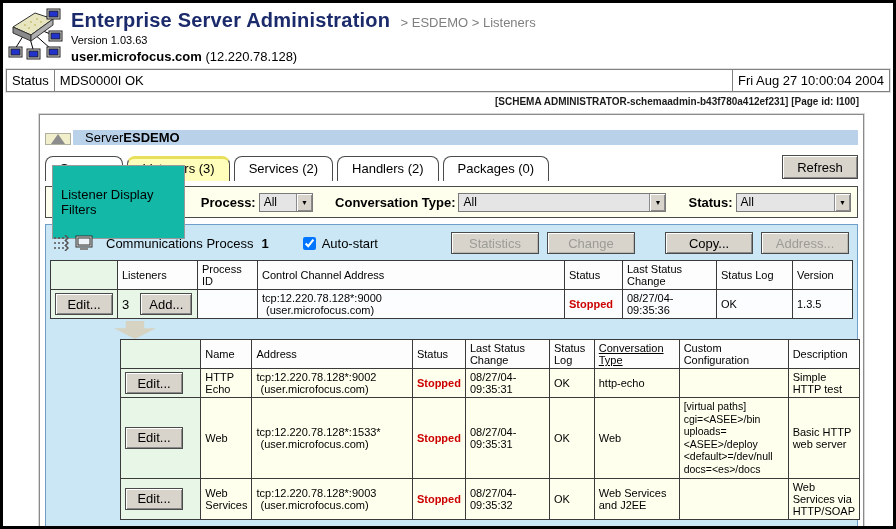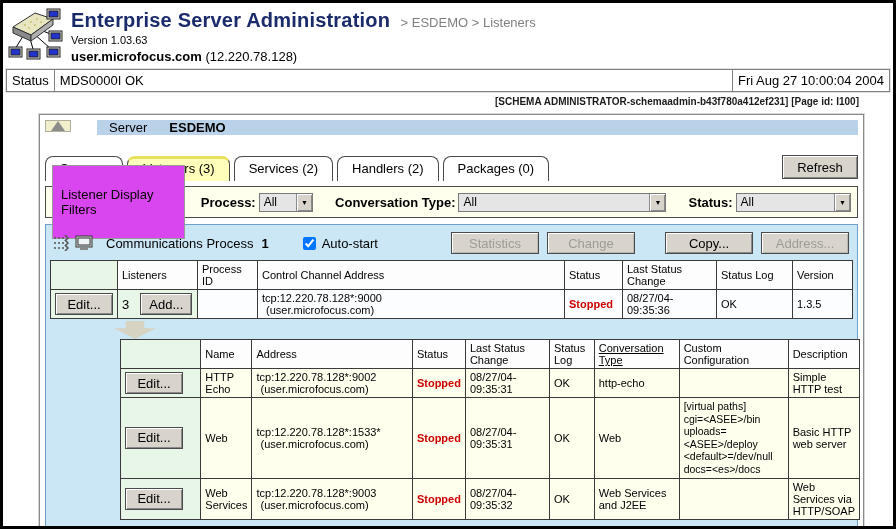--- a/index.html
+++ b/index.html
@@ -23,37 +23,37 @@
   .status-bar > div { display:flex; align-items:center; padding:0 5px; }
   .st-label { border-right:1px solid #808080; flex:0 0 auto; }
   .st-msg { flex:1 1 auto; }
   .st-time { border-left:1px solid #808080; flex:0 0 auto; }
 
   .session-line { text-align:right; font-size:10px; font-weight:bold; color:#1a1a1a; padding:4px 34px 0 0; height:18px; }
 
   
   .panel { margin:4px 0 0 36px; width:825px; border:1px solid #8a8a8a; outline:1px solid #d8d8d8; background:#fff; padding:5px; }
 
-  .server-bar { display:flex; align-items:flex-start; height:25px;gap:24px; }
+  .server-bar { display:flex; align-items:flex-end; height:25px; }
   .collapse-btn { width:26px; background:#f0eecb; border:1px solid #b0b0a0; display:flex; align-items:center; justify-content:center; cursor:pointer; }
   .tri-up { width:0; height:0; border-left:7px solid transparent; border-right:7px solid transparent; border-bottom:10px solid #8c8c8c; }
   .server-title { flex:1; background:#b9d1e9; display:flex; align-items:center; padding-left:12px; font-size:13px; margin-left:2px; }
-  .server-title b { margin-left:22px; }
+  .server-title b { margin-left:0; }
 
   
   .tabs-row { display:flex; align-items:flex-end; margin-top:6px; height:30px; }
   .tab { border:1px solid #4a4a4a; border-bottom:none; border-radius:8px 8px 0 0; background:#fff; font-size:13px; padding:4px 14px 5px 14px; margin-right:4px; cursor:pointer; }
   .tab.active { background:#ffffbb; border-top:3px solid #e8e05a; padding-top:2px; }
   .tabs-spacer { flex:1; }
   .btn3d { background:#d8d4cc; border:1px solid #4a4a4a; box-shadow:inset 1px 1px 0 #ffffff, inset -1px -1px 0 #8a8a8a; font-family:"Liberation Sans",sans-serif; font-size:13px; color:#000; cursor:pointer; }
   .refresh-btn { width:76px; height:24px; margin-bottom:2px; }
 
   
   .filters-bar { margin-top:5px; border:1px solid #4a4a4a; background:#ffffee; height:32px; display:flex; align-items:center; padding:0 6px; font-size:13px; }
-  .filters-title { background:#d946ef; border:1px solid #9a9a9a; padding:21px 8px; font-size:13px; margin-right:16px; }
+  .filters-title { background:#14b8a6; border:1px solid #9a9a9a; padding:21px 8px; font-size:13px; margin-right:16px; }
   .flabel { font-weight:bold; margin-right:3px; white-space:nowrap; }
   .sel { display:inline-flex; height:19px; border:1px solid #7a7a7a; background:#e5e5e5; margin-right:22px; }
   .sel .val { font-size:12px; padding:1px 4px; flex:1; overflow:hidden; white-space:nowrap; }
   .sel .arrow { width:16px; background:#d8d4cc; border-left:1px solid #8a8a8a; box-shadow:inset 1px 1px 0 #fff, inset -1px -1px 0 #8a8a8a; display:flex; align-items:center; justify-content:center; font-size:7px; color:#000; cursor:pointer; }
   .sel-process { width:62px; } .sel-conv { width:238px; } .sel-status { width:132px; margin-right:0; }
 
   
   .blue-section { margin-top:6px; background:#cbe7f5; border:1px solid #6f9fc8; padding:5px 4px 8px 4px; }
   .comms-row { display:flex; align-items:center; height:26px; font-size:13px; padding:0 4px; }
   .comms-icons { display:flex; align-items:center; margin-right:8px; }

